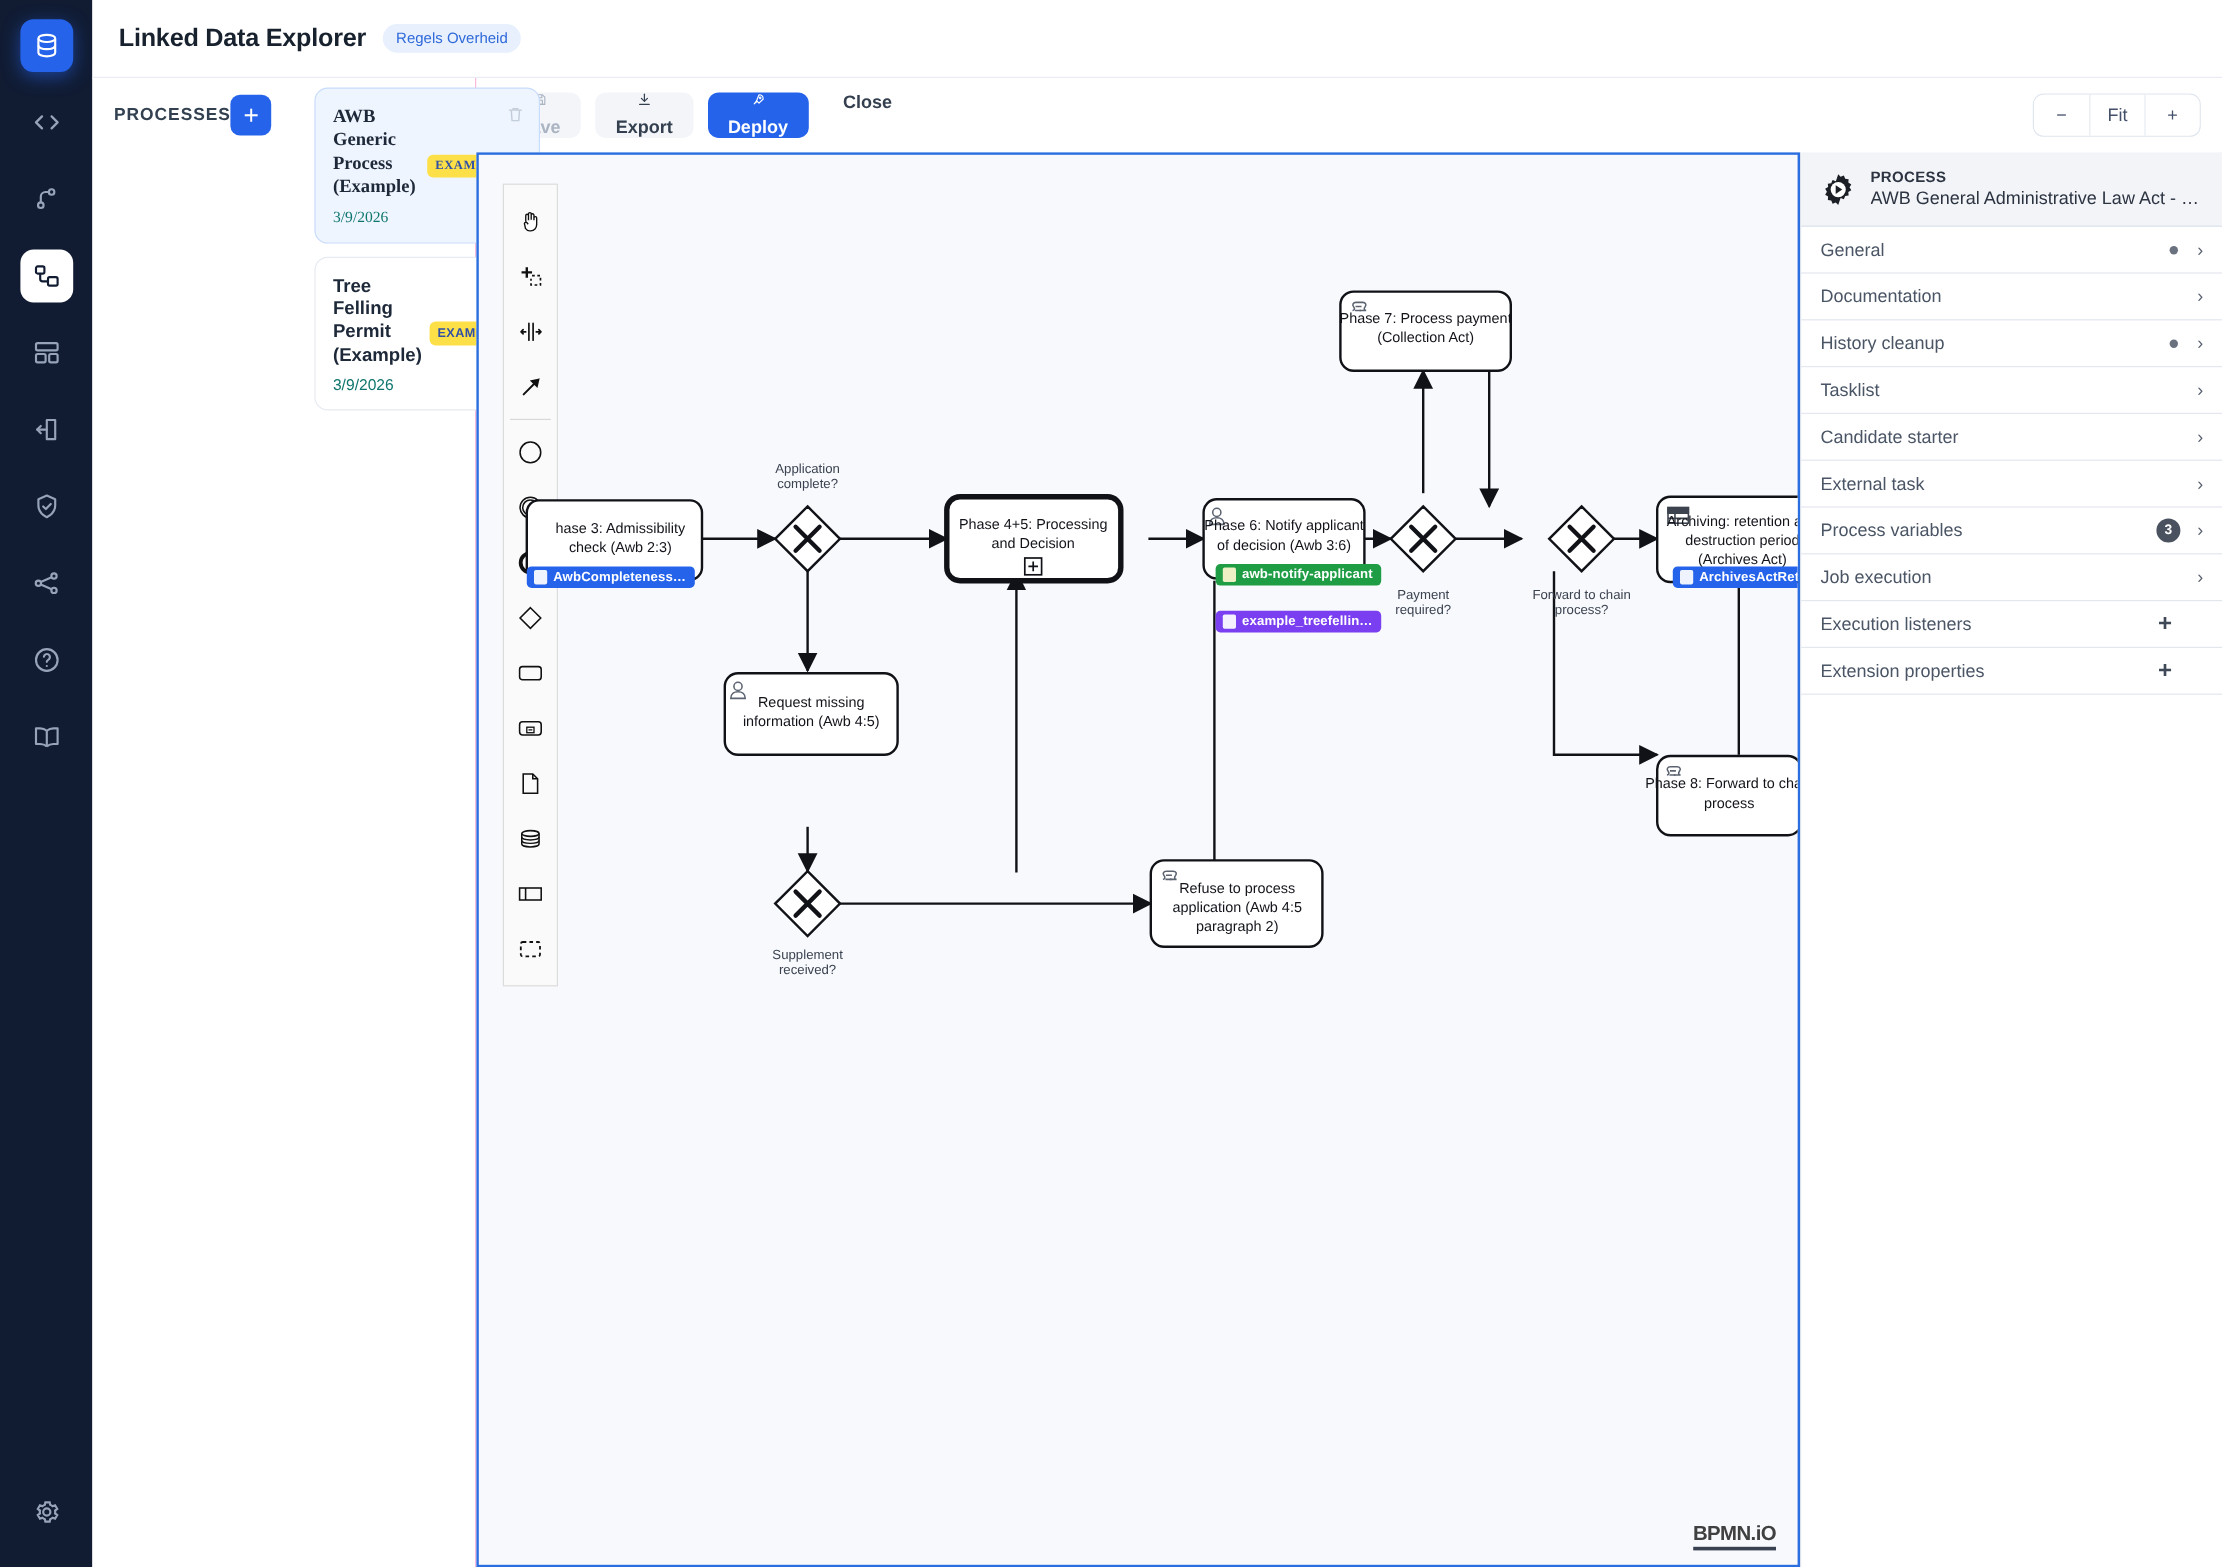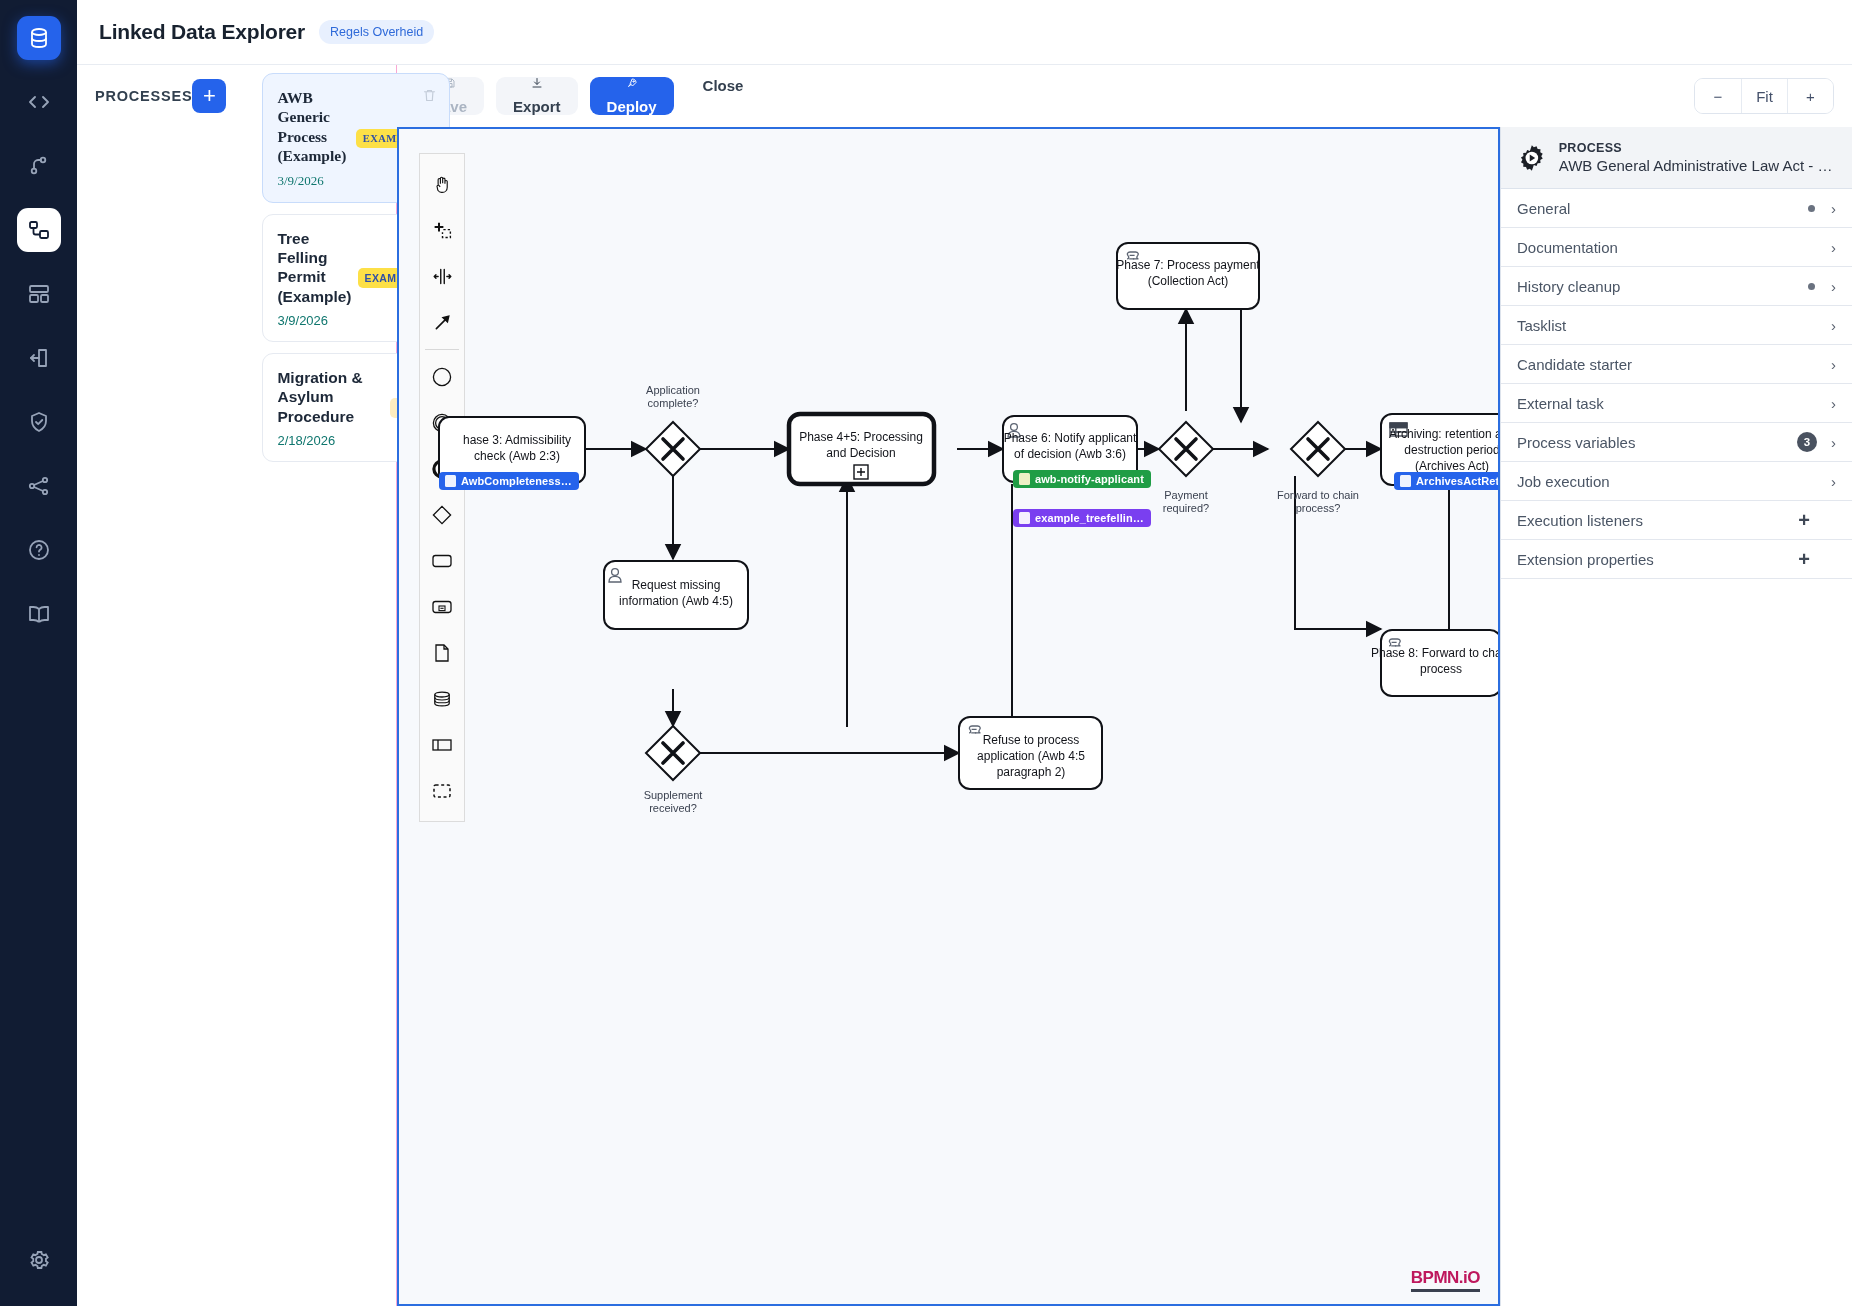--- a/index.html
+++ b/index.html
@@ -146,21 +146,21 @@
     position: absolute; left: 20px; top: 24px;
     width: 46px; background: #fafafa; border: 1px solid #dcdcdc;
     display: flex; flex-direction: column; align-items: center;
     padding: 7px 0 7px 0;
   }
   .pal-item { width: 40px; height: 46px; display:flex;align-items:center;justify-content:center; cursor: pointer; }
   .pal-sep { width: 34px; height: 1px; background: #d8d8d8; margin: 4px 0; }
   .bpmn-watermark {
     position: absolute; right: 18px; bottom: 12px;
     font-family: "Liberation Sans", sans-serif; font-size: 17px; font-weight: bold;
-    color: #be185d; letter-spacing: -.5px;
+    color: #404040; letter-spacing: -.5px;
     border-bottom: 3px solid #3a4150; padding-bottom: 1px;
   }
   .diagram { position: absolute; inset: 0; }
   .diagram svg { position: absolute; left: 0; top: 0; }
 
   
   .ld-chip {
     position: absolute; border-radius: 4px; color: #fff;
     font-size: 11px; font-weight: bold; white-space: nowrap;
     padding: 3px 7px 3px 6px; display: flex; align-items: center; gap: 5px;
@@ -328,32 +328,20 @@
               <div class="proc-date">3/9/2026</div>
             </div>
             <div class="proc-badge badge-example">EXAMPLE</div>
             <span class="trash-btn">
               <svg width="15" height="15" viewBox="0 0 24 24" fill="none" stroke="currentColor" stroke-width="1.9" stroke-linecap="round">
                 <path d="M4 6h16M9 6V4h6v2M6.5 6l1 14h9l1-14"></path>
               </svg>
             </span>
           </div>
 
-          <div class="proc-card">
-            <div class="proc-card-main">
-              <div class="proc-name">Migration &amp; Asylum Procedure</div>
-              <div class="proc-date">2/18/2026</div>
-            </div>
-            <div class="proc-badge badge-wip">WIP</div>
-            <span class="trash-btn" style="color:#9aa5b5">
-              <svg width="15" height="15" viewBox="0 0 24 24" fill="none" stroke="currentColor" stroke-width="1.9" stroke-linecap="round">
-                <path d="M4 6h16M9 6V4h6v2M6.5 6l1 14h9l1-14"></path>
-              </svg>
-            </span>
-          </div>
 
         </div>
       </div>
 
       <div class="editor">
 
         <div class="editor-toolbar">
           <button class="tb-btn disabled">
             <svg width="16" height="16" viewBox="0 0 24 24" fill="none" stroke="currentColor" stroke-width="1.9" stroke-linejoin="round">
               <path d="M4 4h12l4 4v12H4z"></path>

